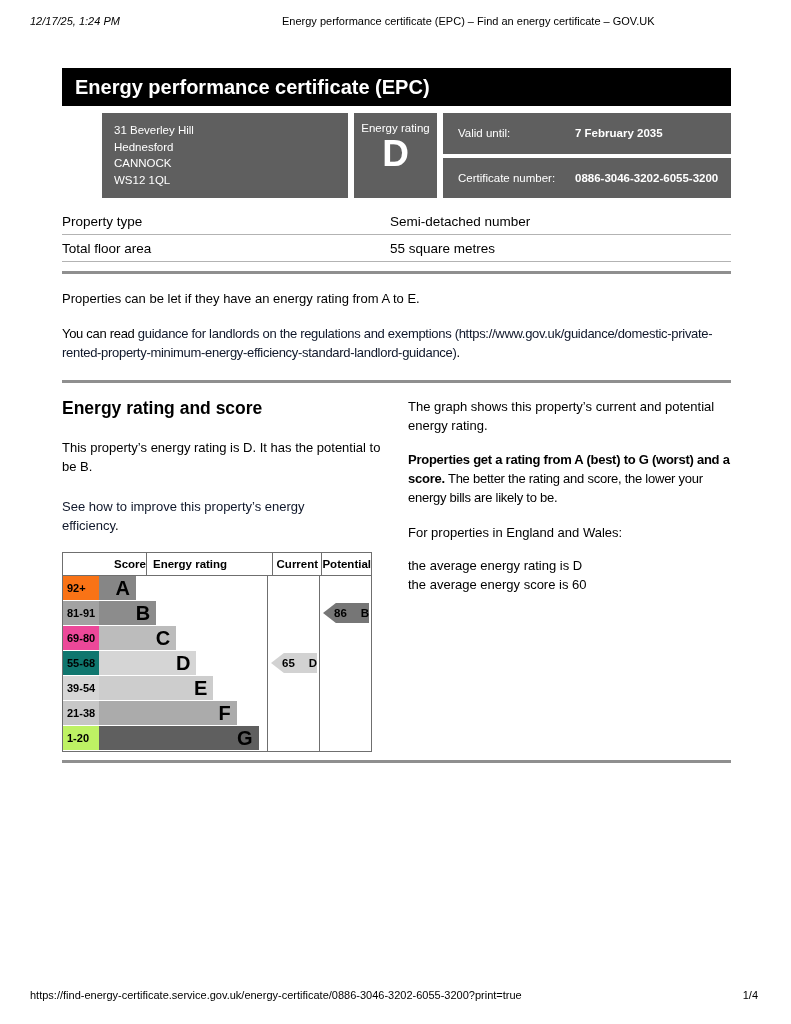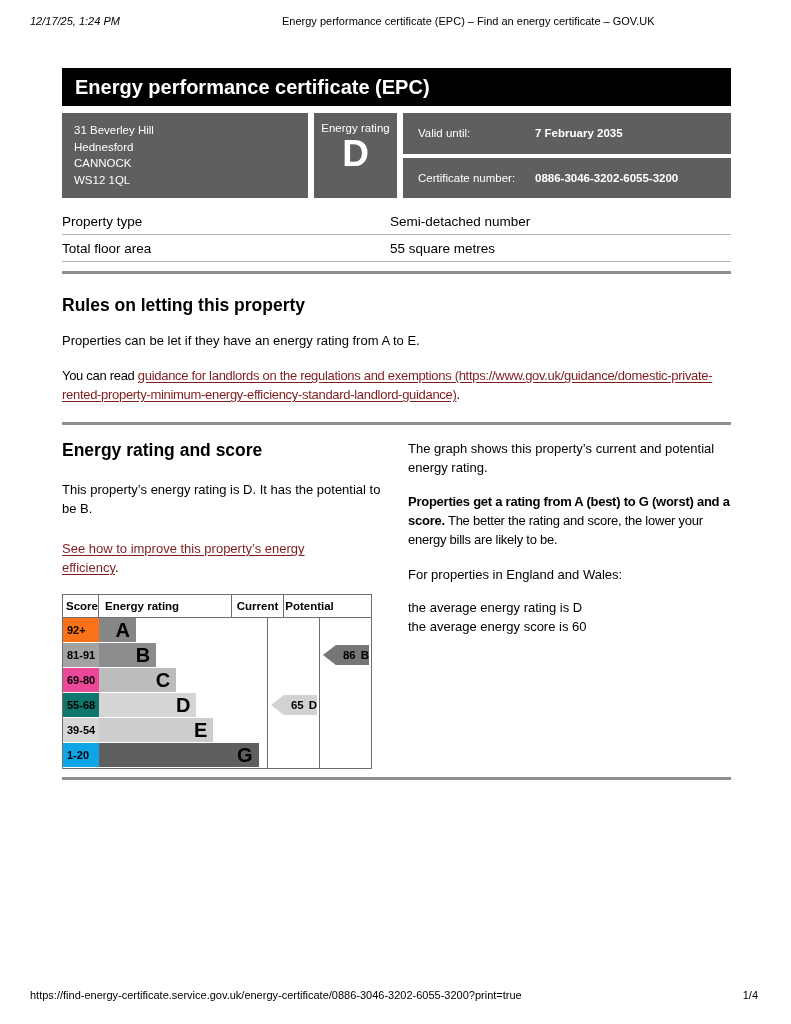--- a/index.html
+++ b/index.html
@@ -9,21 +9,21 @@
   .print-hdr-date{position:absolute;top:15px;left:30px;font-size:11px;font-style:italic;}
   .print-hdr-title{position:absolute;top:15px;left:282px;font-size:11px;}
 
   .content{position:absolute;top:68px;left:62px;width:669px;}
 
   .banner{background:#000;color:#fff;height:38px;display:flex;align-items:center;
           padding-left:13px;box-sizing:border-box;font-size:20px;font-weight:bold;}
 
   .summary{display:flex;gap:6px;margin-top:7px;height:85px;}
   .gbox{background:#5f5f5f;color:#fff;box-sizing:border-box;}
-  .addr{width:246px;padding:9px 12px;font-size:11.5px;line-height:1.45;}
+  .addr{width:246px;padding:9px 12px;font-size:11.5px;line-height:1.45;margin-left:40px;}
   .rating-box{width:83px;text-align:center;padding-top:9px;}
   .rating-label{font-size:11.5px;}
   .rating-letter{font-size:37px;font-weight:bold;line-height:1.05;margin-top:1px;}
   .summary-right{flex:1;display:flex;flex-direction:column;gap:4px;}
   .meta-row{flex:1;display:flex;align-items:center;padding-left:15px;font-size:11.5px;}
   .meta-label{width:117px;}
   .meta-value{font-weight:bold;}
 
   .ptable{margin-top:10px;}
   .trow{display:flex;border-bottom:1px solid #b3b3b3;padding:6px 0 5px;font-size:13.5px;}
@@ -32,47 +32,47 @@
   .rule{border:0;height:3px;background:#8f8f8f;}
   .rule-a{margin:9px 0 0;}
   .rule-b{margin:18px 0 0;}
   .rule-c{margin:8px 0 0;}
 
   h2{font-size:17.5px;font-weight:bold;margin:0;line-height:22px;}
   .h2-rules{margin-top:20px;}
   p{font-size:13px;line-height:19px;margin:0;}
   .p-let1{margin-top:15px;}
   .p-let2{margin-top:16px;letter-spacing:-0.3px;}
-  .doc-link{color:#7f1d1d;text-decoration:underline;text-underline-offset:2px;cursor:pointer;}
+  .doc-link{color:#0f172a;text-underline-offset:2px;cursor:pointer;}
 
   .cols{display:flex;margin-top:14px;gap:24px;}
   .col-left{width:322px;}
   .col-right{flex:1;}
   .p-rate1{margin-top:19px;}
   .p-rate-link{margin-top:21px;max-width:300px;}
   .p-r2{margin-top:15px;letter-spacing:-0.25px;}
   .p-r3{margin-top:16px;}
   .p-r4{margin-top:14px;}
 
   .epc-chart{margin-top:17px;width:310px;border:1px solid #6f6f6f;box-sizing:border-box;background:#fff;}
   .epc-head{display:flex;height:22px;border-bottom:1px solid #6f6f6f;font-weight:bold;font-size:11.5px;}
   .epc-head>div{display:flex;align-items:center;box-sizing:border-box;}
-  .h-score{width:36px;padding-left:3px;border-right:1px solid #6f6f6f;}
+  .h-score{width:36px;padding-left:3px;border-right:1px solid #6f6f6f;margin-left:48px;}
   .h-rating{width:132px;padding-left:6px;}
   .h-cur,.h-pot{width:52px;border-left:1px solid #6f6f6f;justify-content:center;}
   .epc-row{display:flex;height:25px;}
   .epc-score{width:36px;font-weight:bold;font-size:11px;padding-left:4px;line-height:24px;
              box-sizing:border-box;border-bottom:1px solid #fff;}
   .epc-barcell{width:168px;}
   .epc-bar{height:24px;margin-bottom:1px;display:flex;justify-content:flex-end;align-items:center;
            padding-right:6px;box-sizing:border-box;font-weight:bold;font-size:20px;}
   .epc-cur,.epc-pot{width:52px;border-left:1px solid #6f6f6f;box-sizing:border-box;position:relative;}
   .epc-arrow{position:absolute;top:2px;left:3px;width:46px;height:20px;
              clip-path:polygon(28% 0,100% 0,100% 100%,28% 100%,0 50%);
-             display:flex;align-items:center;justify-content:flex-end;gap:5px;
+             display:flex;align-items:center;justify-content:space-between;gap:5px;
              padding-left:11px;box-sizing:border-box;font-weight:bold;font-size:11.5px;color:#000;}
 
   .footer-url{position:absolute;left:30px;top:989px;font-size:11px;}
   .footer-page{position:absolute;right:33px;top:989px;font-size:11px;}
 </style>
 </head>
 <body>
 
 <div class="print-hdr-date">12/17/25, 1:24 PM</div>
 <div class="print-hdr-title">Energy performance certificate (EPC) – Find an energy certificate – GOV.UK</div>
@@ -112,21 +112,20 @@
       <div>Semi-detached number</div>
     </div>
     <div class="trow">
       <div class="tlabel">Total floor area</div>
       <div>55 square metres</div>
     </div>
   </div>
 
   <hr class="rule rule-a">
 
-  <h2 class="h2-rules">Rules on letting this property</h2>
   <p class="p-let1">Properties can be let if they have an energy rating from A to E.</p>
   <p class="p-let2"><span>You can read </span><a class="doc-link">guidance for landlords on the regulations and exemptions (https://www.gov.uk/guidance/domestic-private-rented-property-minimum-energy-efficiency-standard-landlord-guidance)</a><span>.</span></p>
 
   <hr class="rule rule-b">
 
   <div class="cols">
     <div class="col-left">
       <h2>Energy rating and score</h2>
       <p class="p-rate1">This property’s energy rating is D. It has the potential to be B.</p>
       <p class="p-rate-link"><a class="doc-link">See how to improve this property’s energy efficiency</a><span>.</span></p>
@@ -193,21 +192,31 @@
               <div class="epc-score" style="background: rgb(214, 214, 214);">39-54</div>
               <div class="epc-barcell">
                 <div class="epc-bar" style="width: 68%; background: rgb(205, 205, 205);">
                   <span>E</span>
                 </div>
               </div>
               <div class="epc-cur"></div>
               <div class="epc-pot"></div>
             </div>
             <div class="epc-row">
-              <div class="epc-score" style="background: #0ea5e9;">1-20</div>
+              <div class="epc-score" style="background: rgb(199, 199, 199);">21-38</div>
+              <div class="epc-barcell">
+                <div class="epc-bar" style="width: 82%; background: rgb(171, 171, 171);">
+                  <span>F</span>
+                </div>
+              </div>
+              <div class="epc-cur"></div>
+              <div class="epc-pot"></div>
+            </div>
+            <div class="epc-row">
+              <div class="epc-score" style="background: #bef264;">1-20</div>
               <div class="epc-barcell">
                 <div class="epc-bar" style="width: 95%; background: rgb(95, 95, 95);">
                   <span>G</span>
                 </div>
               </div>
               <div class="epc-cur"></div>
               <div class="epc-pot"></div>
             </div>
           </div>
       </div>

